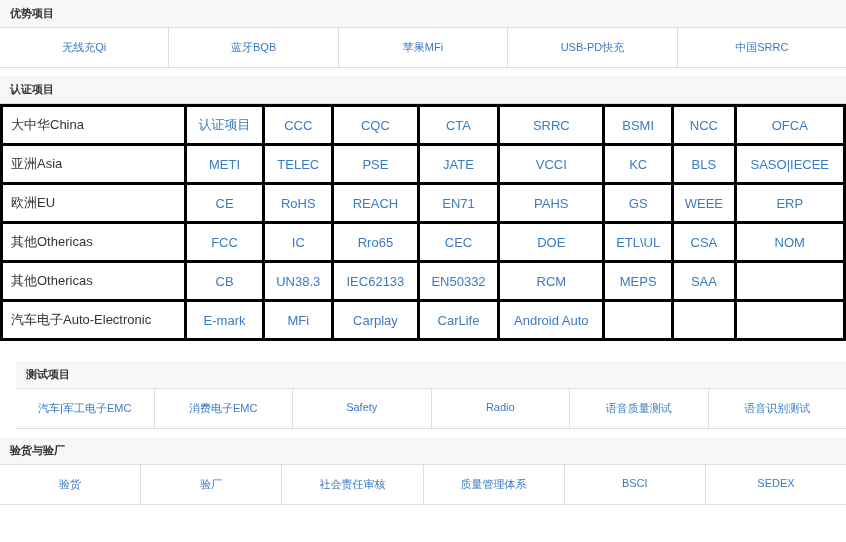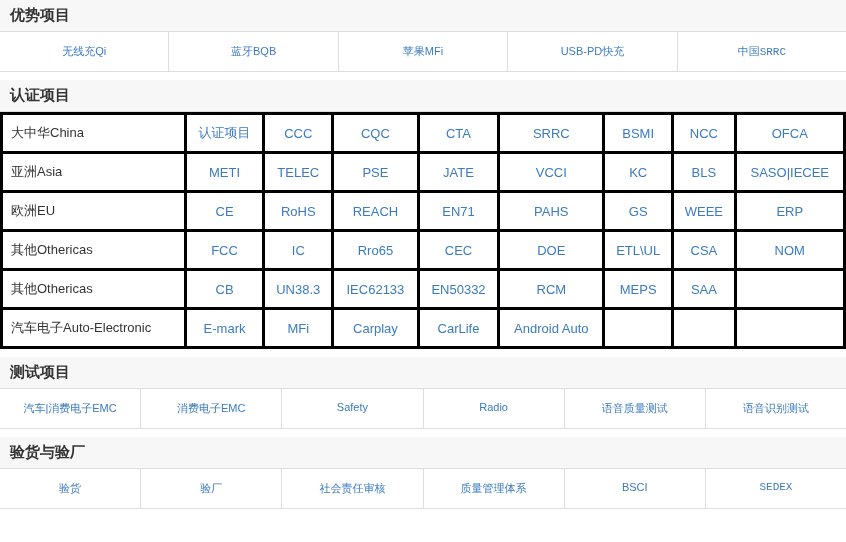--- a/index.html
+++ b/index.html
@@ -17,21 +17,20 @@
     .advantage-cell {
       flex: 1;
       padding: 12px 6px;
       border-right: 1px solid #ddd;
       text-align: center;
       color: #3b7bbf;
       font-size: 11px;
     }
     .advantage-cell:last-child {
       border-right: none;
-      font-family: Liberation Mono, monospace;
     }
     table.cert-table {
       width: 100%;
       border-collapse: collapse;
     }
     table.cert-table td {
       border: 3px solid #000000;
       padding: 9px 6px;
       text-align: center;
       color: #3b7bbf;
@@ -40,21 +39,21 @@
     }
     table.cert-table td.label-cell {
       color: #333;
       text-align: left;
       padding-left: 8px;
       min-width: 130px;
     }
     .sec-title {
       background: #f7f7f7;
       padding: 6px 10px;
-      font-size: 15px;
+      font-size: 11px;
       font-weight: bold;
       color: #333;
       border-bottom: 1px solid #ddd;
     }
   </style>
 </head>
 <body>
 
 <div>
   <div class="sec-title">优势项目</div>
@@ -140,24 +139,24 @@
         <td>CarLife</td>
         <td>Android Auto</td>
         <td></td>
         <td></td>
         <td></td>
       </tr>
     </tbody>
   </table>
 </div>
 
-<div style="margin-top:8px;">
+<div style="margin-top:20px;padding-left:16px;">
   <div class="sec-title">测试项目</div>
   <div class="advantage-row">
-    <div class="advantage-cell">汽车|消费电子EMC</div>
+    <div class="advantage-cell">汽车|军工电子EMC</div>
     <div class="advantage-cell">消费电子EMC</div>
     <div class="advantage-cell">Safety</div>
     <div class="advantage-cell">Radio</div>
     <div class="advantage-cell">语音质量测试</div>
     <div class="advantage-cell">语音识别测试</div>
   </div>
 </div>
 
 <div style="margin-top:8px;">
   <div class="sec-title">验货与验厂</div>

